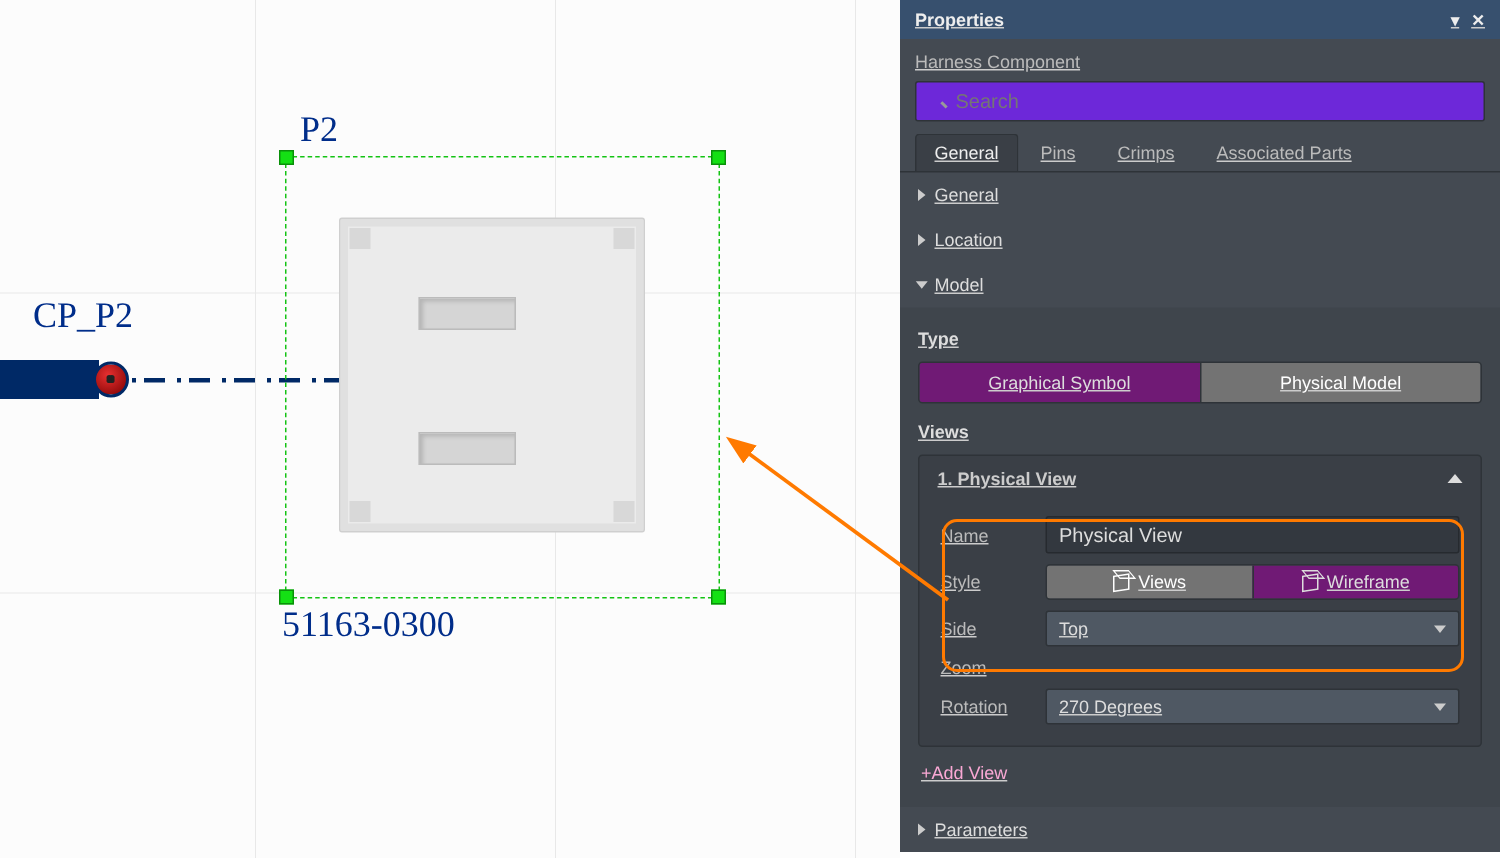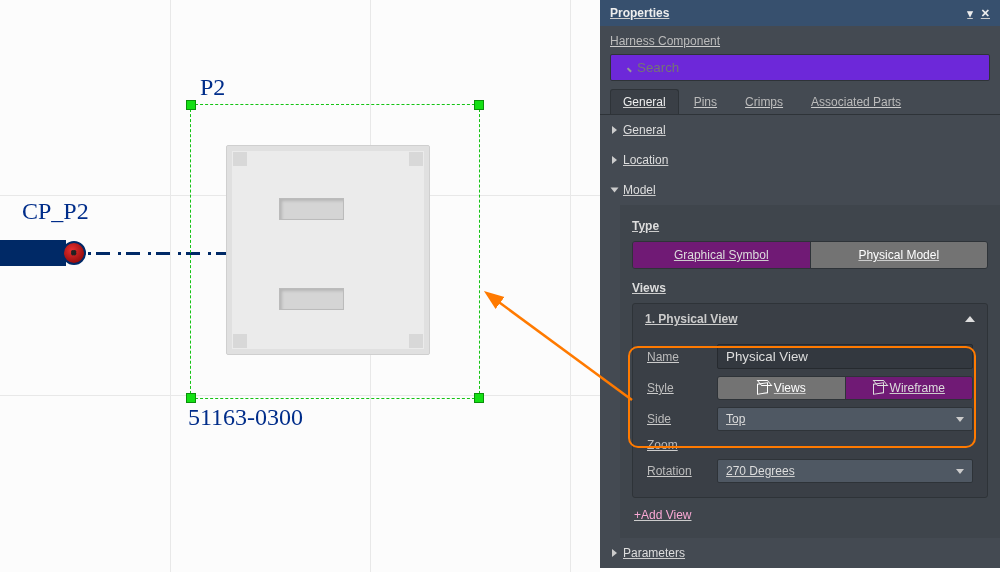--- a/index.html
+++ b/index.html
@@ -59,21 +59,21 @@
   .searchbox::before { content: ""; position: absolute; left: 8px; top: 5px; width: 10px; height: 10px; border: 1.5px solid #999; border-radius: 50%; }
   .searchbox::after { content: ""; position: absolute; left: 17px; top: 15px; width: 5px; height: 1.5px; background: #999; transform: rotate(45deg); }
   
   .tabs { display: flex; padding: 0 10px; gap: 2px; border-bottom: 1px solid #2e3338; }
   .tab { padding: 5px 12px; color: #bbb; cursor: pointer; border: 1px solid transparent; border-bottom: none; }
   .tab.active { background: #3a3f46; border-color: #2e3338; color: #eee; border-radius: 3px 3px 0 0; }
   
   .section-h { padding: 8px 12px; cursor: pointer; display: flex; align-items: center; gap: 6px; color: #ddd; }
   .section-h .car { display: inline-block; width: 0; height: 0; border-left: 5px solid #ccc; border-top: 4px solid transparent; border-bottom: 4px solid transparent; }
   .section-h.open .car { transform: rotate(90deg); }
-  .section-body { background: #4c525a; padding: 8px 12px 12px; margin-left: 20px; }
+  .section-body { background: #4c525a; padding: 8px 12px 12px; }
   .darker { background: #3f454c; }
   
   .group-label { font-weight: 600; color: #ddd; padding: 6px 0 8px; }
   .seg { display: flex; border-radius: 3px; overflow: hidden; border: 1px solid #2e3338; }
   .seg-btn { flex: 1; text-align: center; padding: 6px 4px; background: #701a75; color: #ddd; cursor: pointer; display: flex; align-items: center; justify-content: center; gap: 6px; }
   .seg-btn.active { background: #737373; color: #fff; }
   .seg-btn + .seg-btn { border-left: 1px solid #2e3338; }
   
   .views-h { font-weight: 600; padding: 12px 0 8px; color: #ddd; }
   .view-item { background: #3a3f46; border: 1px solid #2e3338; border-radius: 3px; }

